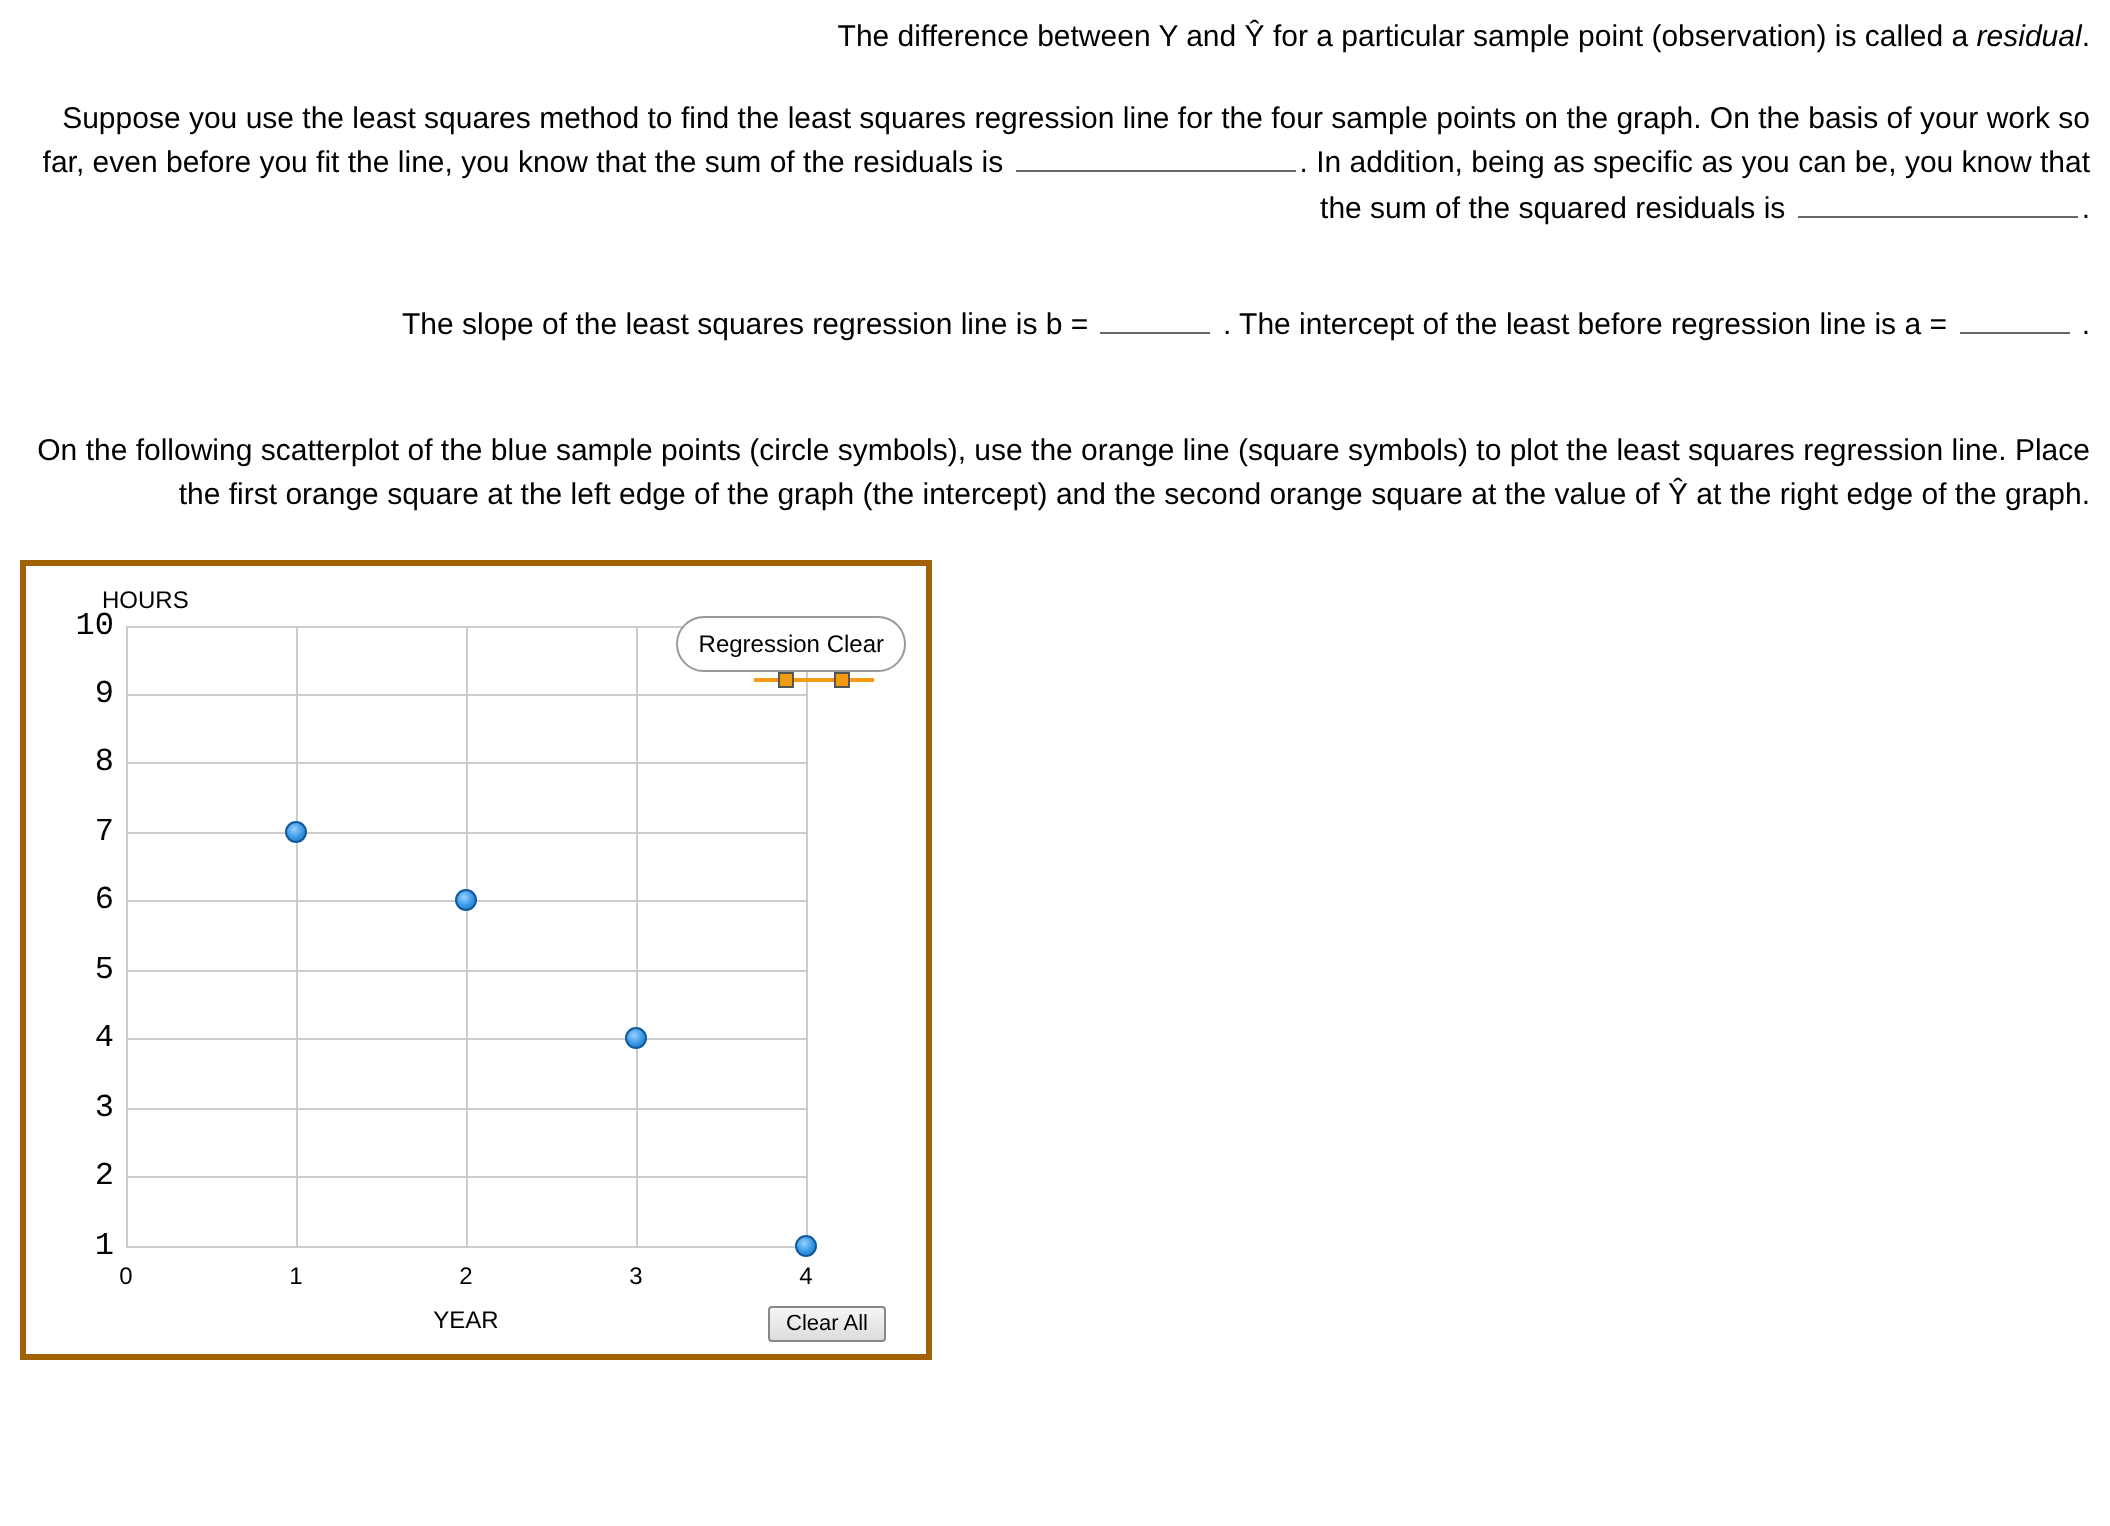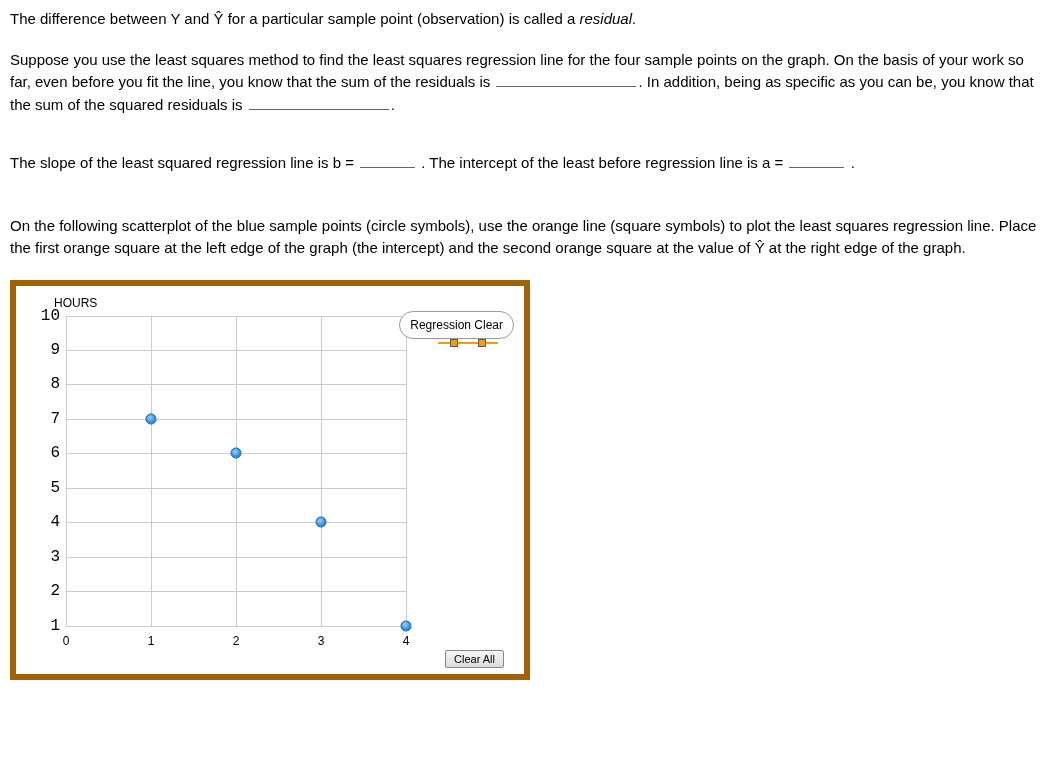--- a/index.html
+++ b/index.html
@@ -5,38 +5,38 @@
     * { box-sizing: border-box; }
     body {
       margin: 0;
       padding: 8px 10px;
       font-family: Verdana, Geneva, sans-serif;
       font-size: 15px;
       color: #000;
       background: #fff;
       line-height: 1.5;
     }
-    p { margin: 0 0 18px 0; }
+    p { margin: 0 0 18px 0; text-align: right; }
     .blank {
       display: inline-block;
       border-bottom: 1px solid #666;
       min-width: 55px;
       height: 1em;
       vertical-align: baseline;
       margin: 0 2px;
     }
     .blank.wide { min-width: 140px; }
     .italic { font-style: italic; }
     .chart-wrapper {
       display: flex;
       margin-top: 10px;
     }
     .chart-area {
-      border: 6px solid #a16207;
-      width: 520px;
+      border: 3px solid #a16207;
+      width: 456px;
       height: 400px;
       position: relative;
       padding: 24px 0 0 0;
     }
     .y-label {
       position: absolute;
       left: 38px;
       top: 8px;
       font-size: 12px;
       font-family: Arial, sans-serif;
@@ -141,21 +141,21 @@
 
 <p>
   <span>The difference between Y and Ŷ for a particular sample point (observation) is called a </span><span class="italic">residual</span><span>.</span>
 </p>
 
 <p style="margin-bottom:36px;">
   <span>Suppose you use the least squares method to find the least squares regression line for the four sample points on the graph. On the basis of your work so far, even before you fit the line, you know that the sum of the residuals is </span><span class="blank wide"></span><span>. In addition, being as specific as you can be, you know that the sum of the squared residuals is </span><span class="blank wide"></span><span>.</span>
 </p>
 
 <p style="margin-bottom:40px;">
-  <span>The slope of the least squared regression line is b = </span><span class="blank"></span><span> . The intercept of the least before regression line is a = </span><span class="blank"></span><span> .</span>
+  <span>The slope of the least squares regression line is b = </span><span class="blank"></span><span> . The intercept of the least before regression line is a = </span><span class="blank"></span><span> .</span>
 </p>
 
 <p style="margin-bottom:20px;">On the following scatterplot of the blue sample points (circle symbols), use the orange line (square symbols) to plot the least squares regression line. Place the first orange square at the left edge of the graph (the intercept) and the second orange square at the value of Ŷ at the right edge of the graph.</p>
 
 <div class="chart-wrapper">
   <div class="chart-area">
     <div class="y-label">HOURS</div>
 
     <div class="plot-region">
 
@@ -186,20 +186,21 @@
       <span class="ytick" style="top:77.77%">3</span>
       <span class="ytick" style="top:88.88%">2</span>
       <span class="ytick" style="top:100%">1</span>
 
       <span class="xtick" style="left:0%">0</span>
       <span class="xtick" style="left:25%">1</span>
       <span class="xtick" style="left:50%">2</span>
       <span class="xtick" style="left:75%">3</span>
       <span class="xtick" style="left:100%">4</span>
 
+      <div class="x-label">YEAR</div>
 
       <div class="data-point" style="left:25%;  top:33.33%"></div>
       <div class="data-point" style="left:50%;  top:44.44%"></div>
       <div class="data-point" style="left:75%;  top:66.66%"></div>
       <div class="data-point" style="left:100%; top:100%"></div>
     </div>
 
     <div class="legend-box">
       <span>Regression Clear</span>
     </div>

